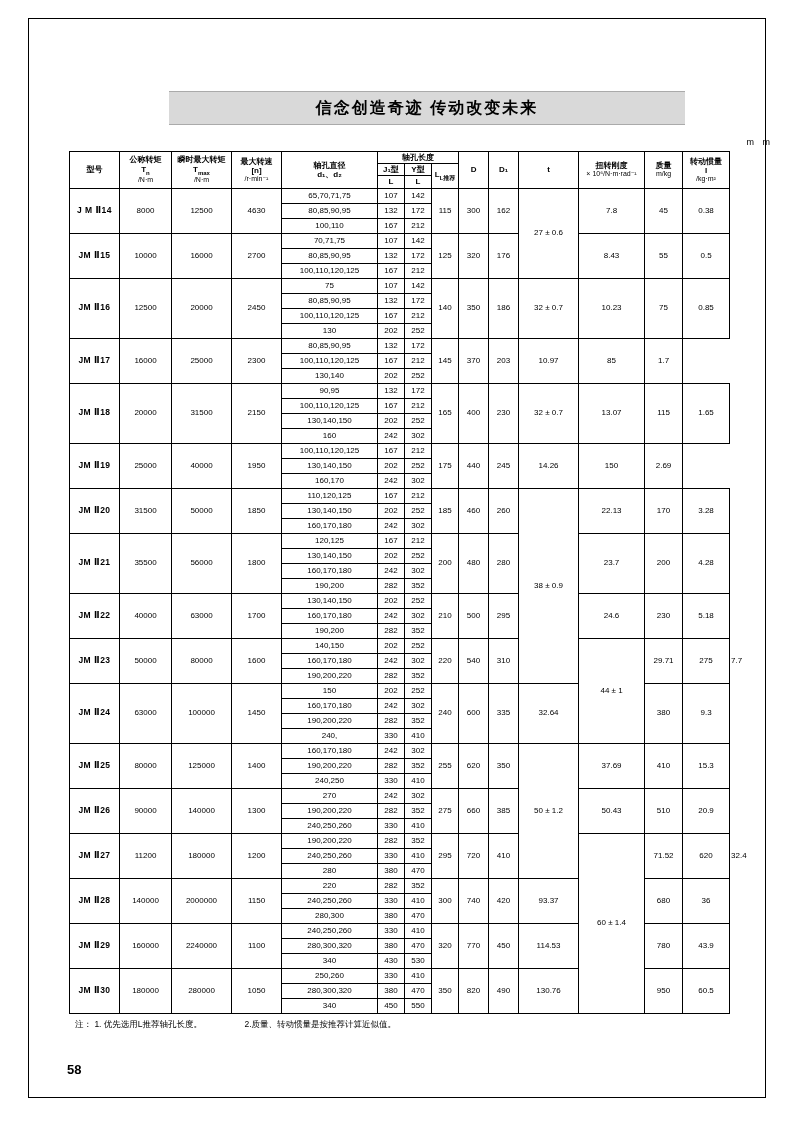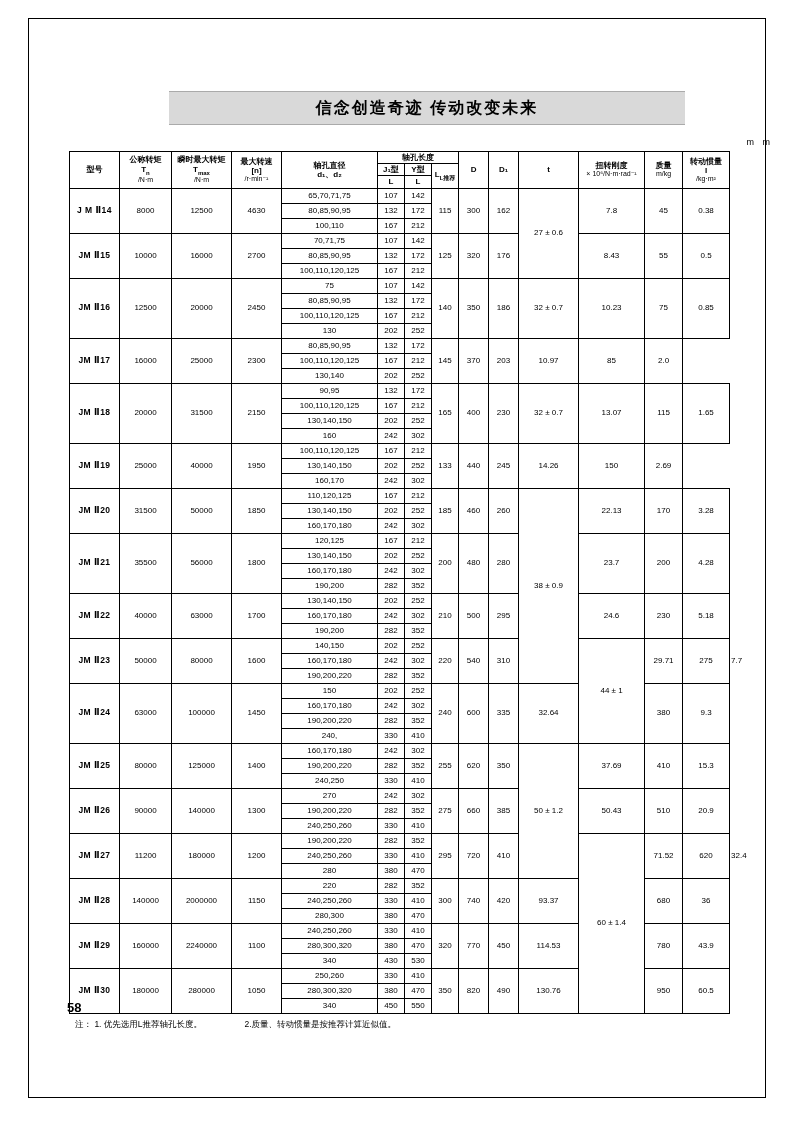--- a/index.html
+++ b/index.html
@@ -62,21 +62,21 @@
   .model{font-weight:bold;font-size:8.5px;letter-spacing:0.5px;margin-top:38px;}
   .rowline{height:15px;}
   .notes{
     position:absolute;
     left:46px;top:1000px;
     font-size:8.5px;
   }
   .notes span.n2{margin-left:40px;}
   .pagenum{
     position:absolute;
-    left:38px;top:981px;
+    left:38px;top:1043px;
     font-size:13px;font-weight:bold;
   }
   .sub{font-size:6px;vertical-align:sub;}
 </style>
 </head>
 <body>
 
 <div class="page">
 
   <div class="banner">
@@ -243,21 +243,21 @@
           <td rowspan="3">25000</td>
           <td rowspan="3">2300</td>
           <td>80,85,90,95</td>
           <td>132</td>
           <td>172</td>
           <td rowspan="3">145</td>
           <td rowspan="3">370</td>
           <td rowspan="3">203</td>
           <td rowspan="3">10.97</td>
           <td rowspan="3">85</td>
-          <td rowspan="3">2.0</td>
+          <td rowspan="3">1.7</td>
         </tr>
         <tr class="rowline">
           <td>100,110,120,125</td>
           <td>167</td>
           <td>212</td>
         </tr>
         <tr class="rowline">
           <td>130,140</td>
           <td>202</td>
           <td>252</td>
@@ -294,21 +294,21 @@
           <td>302</td>
         </tr>
         <tr class="rowline">
           <td rowspan="3" class="model">JM Ⅱ19</td>
           <td rowspan="3">25000</td>
           <td rowspan="3">40000</td>
           <td rowspan="3">1950</td>
           <td>100,110,120,125</td>
           <td>167</td>
           <td>212</td>
-          <td rowspan="3">133</td>
+          <td rowspan="3">175</td>
           <td rowspan="3">440</td>
           <td rowspan="3">245</td>
           <td rowspan="3">14.26</td>
           <td rowspan="3">150</td>
           <td rowspan="3">2.69</td>
         </tr>
         <tr class="rowline">
           <td>130,140,150</td>
           <td>202</td>
           <td>252</td>

